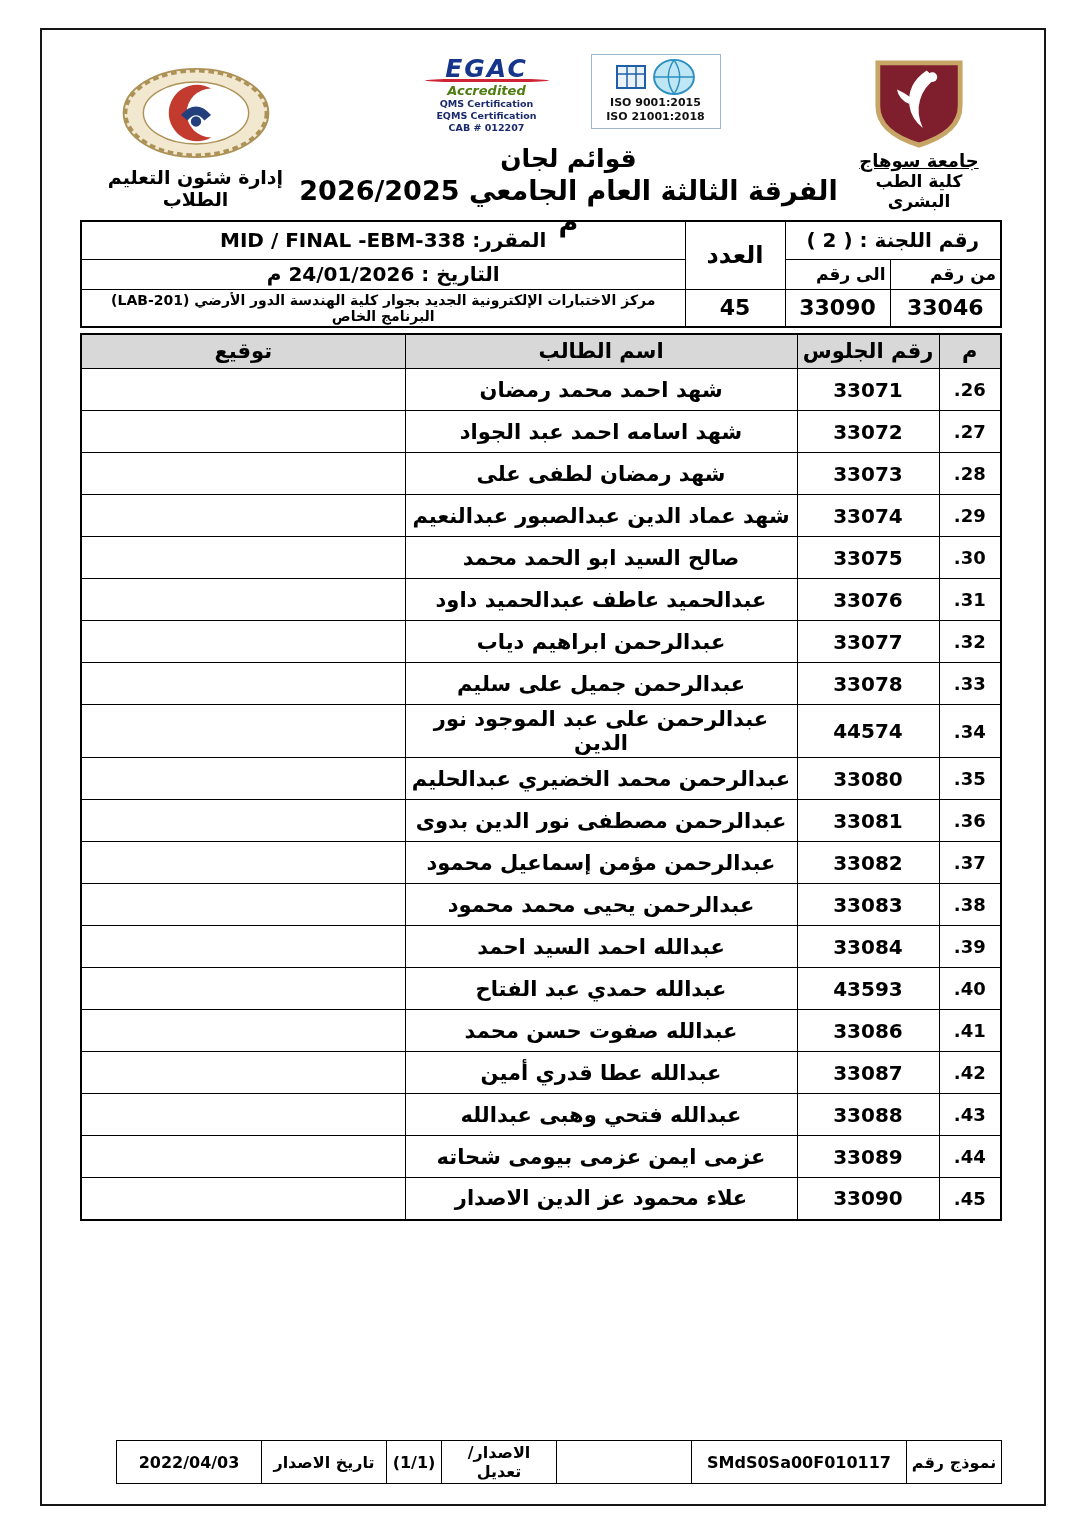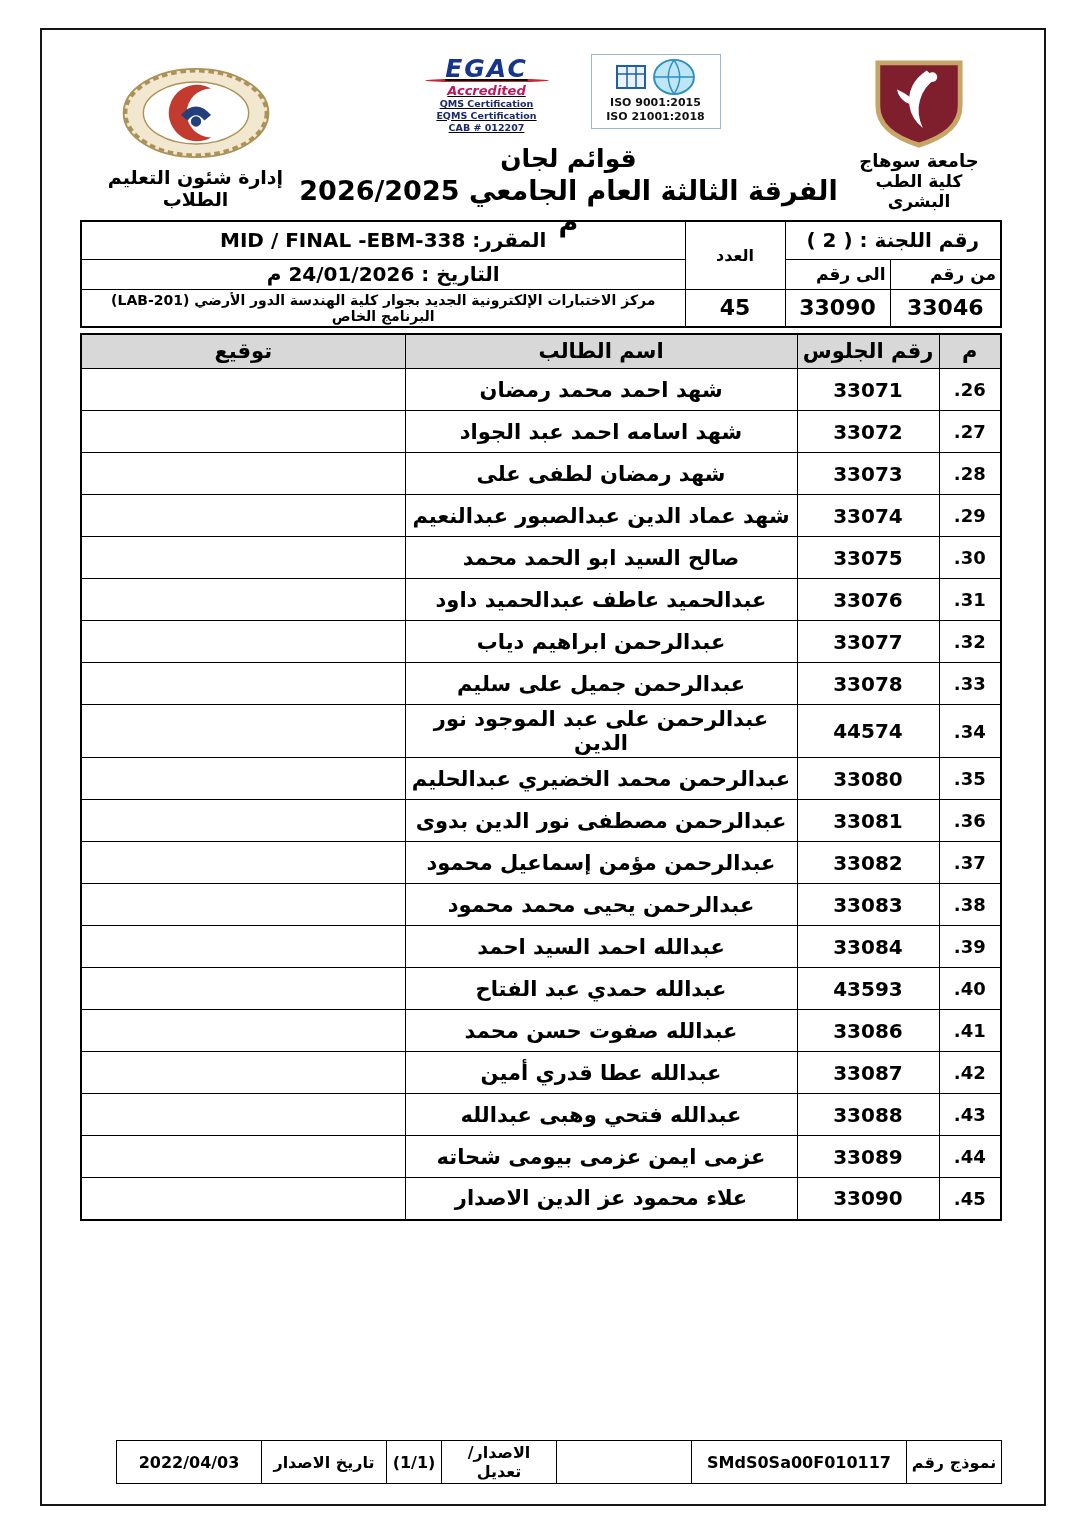--- a/index.html
+++ b/index.html
@@ -15,28 +15,28 @@
     border:2px solid #151515; background:#fff;
   }
 
   
   .header {
     position:absolute; top:24px; right:0; left:0;
     display:flex; padding:0 50px 0 56px; align-items:flex-start;
   }
   .univ-block { width:150px; text-align:center; flex:0 0 auto; }
   .univ-block svg { display:block; margin:4px auto 2px; }
-  .univ-name { font-size:18px; }
+  .univ-name { font-size:18px;text-decoration:underline; }
   .univ-fac  { font-size:17px; }
   .center-block { flex:1 1 auto; text-align:center; }
   .cert-row { display:flex; justify-content:center; gap:34px; align-items:flex-start; direction:ltr; }
-  .egac { width:140px; direction:ltr;text-decoration:underline; }
+  .egac { width:140px; direction:ltr; }
   .egac-word { font-size:25px; font-style:italic; letter-spacing:2px; color:#16368c; }
   .egac-swoosh { height:3px; background:#cf2433; border-radius:50% / 100%; margin:-4px 8px 1px; }
-  .egac-acc { font-size:13px; font-style:italic; color:#be185d; }
+  .egac-acc { font-size:13px; font-style:italic; color:#4d7c0f; }
   .egac-line { font-size:9.5px; color:#1a2a6c; line-height:1.25; }
   .aja { width:130px; text-align:center; direction:ltr; border:1px solid #9db7cf; padding:3px 4px; }
   .aja-top { display:flex; justify-content:center; align-items:center; gap:6px; }
   .aja-iso { font-size:11px; color:#111; line-height:1.3; }
   .title { font-size:25px; margin-top:10px; }
   .subtitle { font-size:27px; margin-top:2px; }
   .faculty-block { width:195px; text-align:center; flex:0 0 auto; }
   .faculty-block svg { display:block; margin:12px auto 6px; }
   .admin-caption { font-size:19px; }
 
@@ -47,21 +47,21 @@
   .content { position:absolute; top:190px; left:38px; width:922px; }
 
   
   .info-table { border:2px solid #000; }
   .info-table td { border:1.5px solid #000; }
   .i-committee { font-size:20px; height:38px; }
   .i-course { font-size:20px; }
   .i-range-label { font-size:17px; height:30px;text-align:right; }
   .i-date { font-size:20px; }
   .i-range-value { font-size:22px; height:34px; }
-  .i-count-label { font-size:16px; }
+  .i-count-label { font-size:24px; }
   .i-count-value { font-size:22px; }
   .i-location { font-size:14px; line-height:1.15; padding:2px; }
 
   
   .main-table { margin-top:5px; border:2.5px solid #000; }
   .main-table th { background:#d8d8d8; height:35px; font-size:21px; border:1.5px solid #000; }
   .main-table td { height:42px; border:1px solid #000; border-left-width:1.5px; border-right-width:1.5px; }
   .c-idx  { font-size:18px; }
   .c-seat { font-size:20px;text-align:center; }
   .c-name { font-size:21px; }

